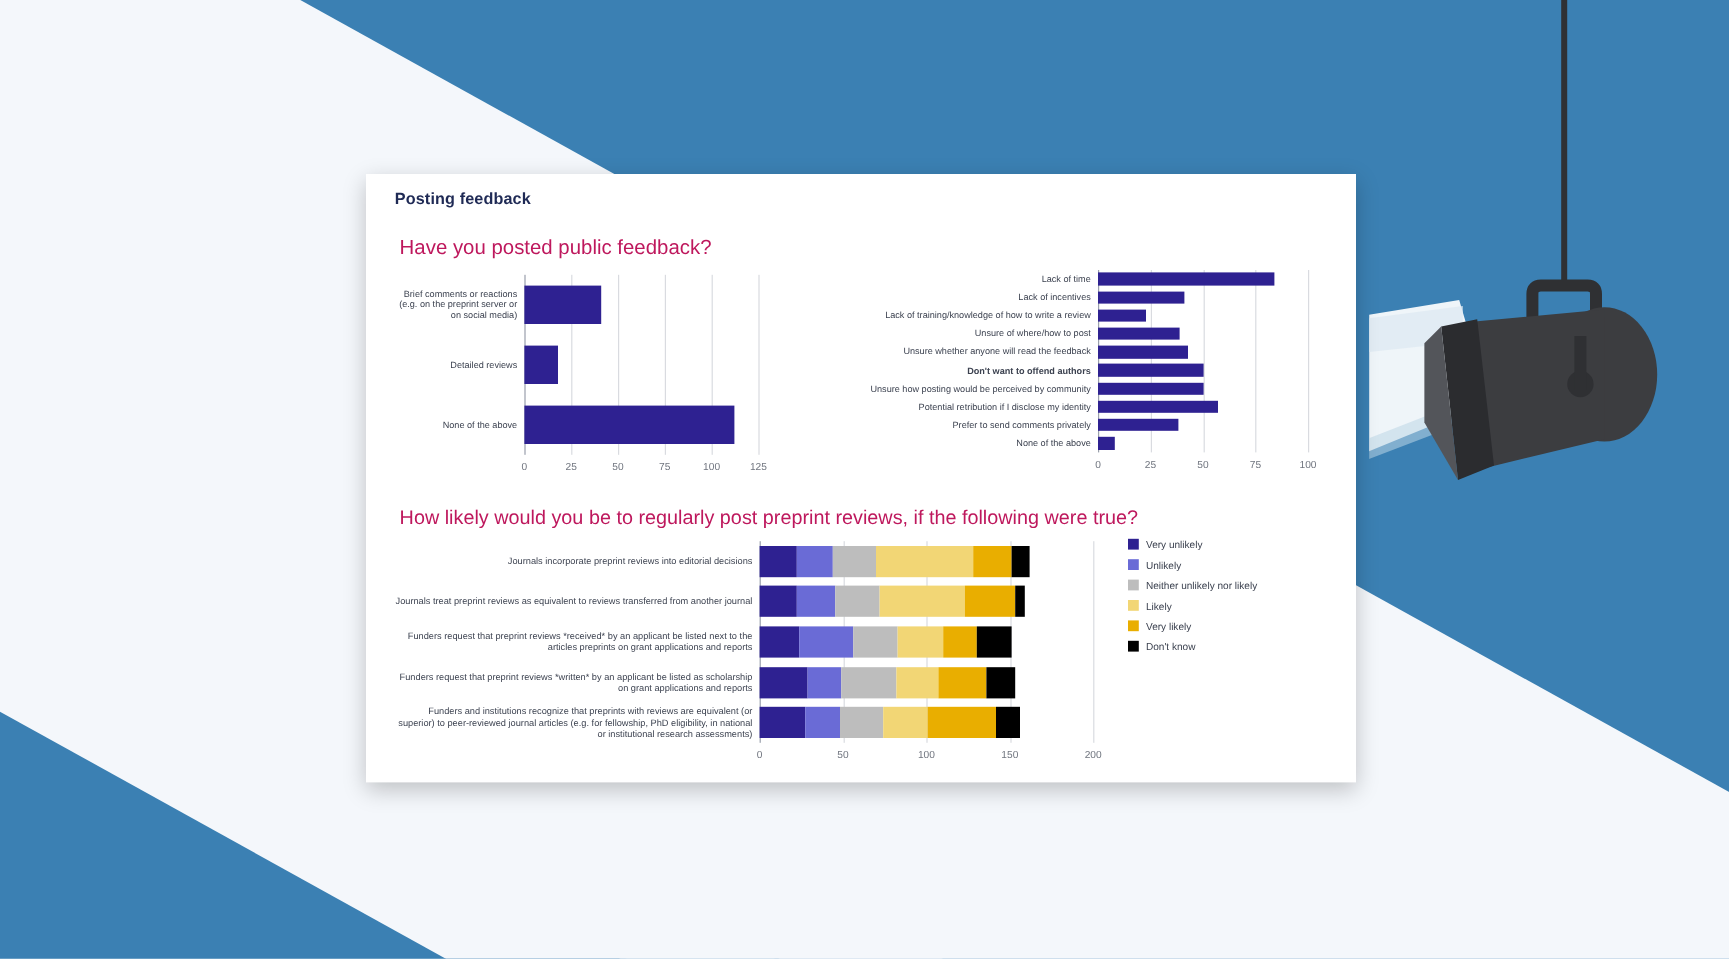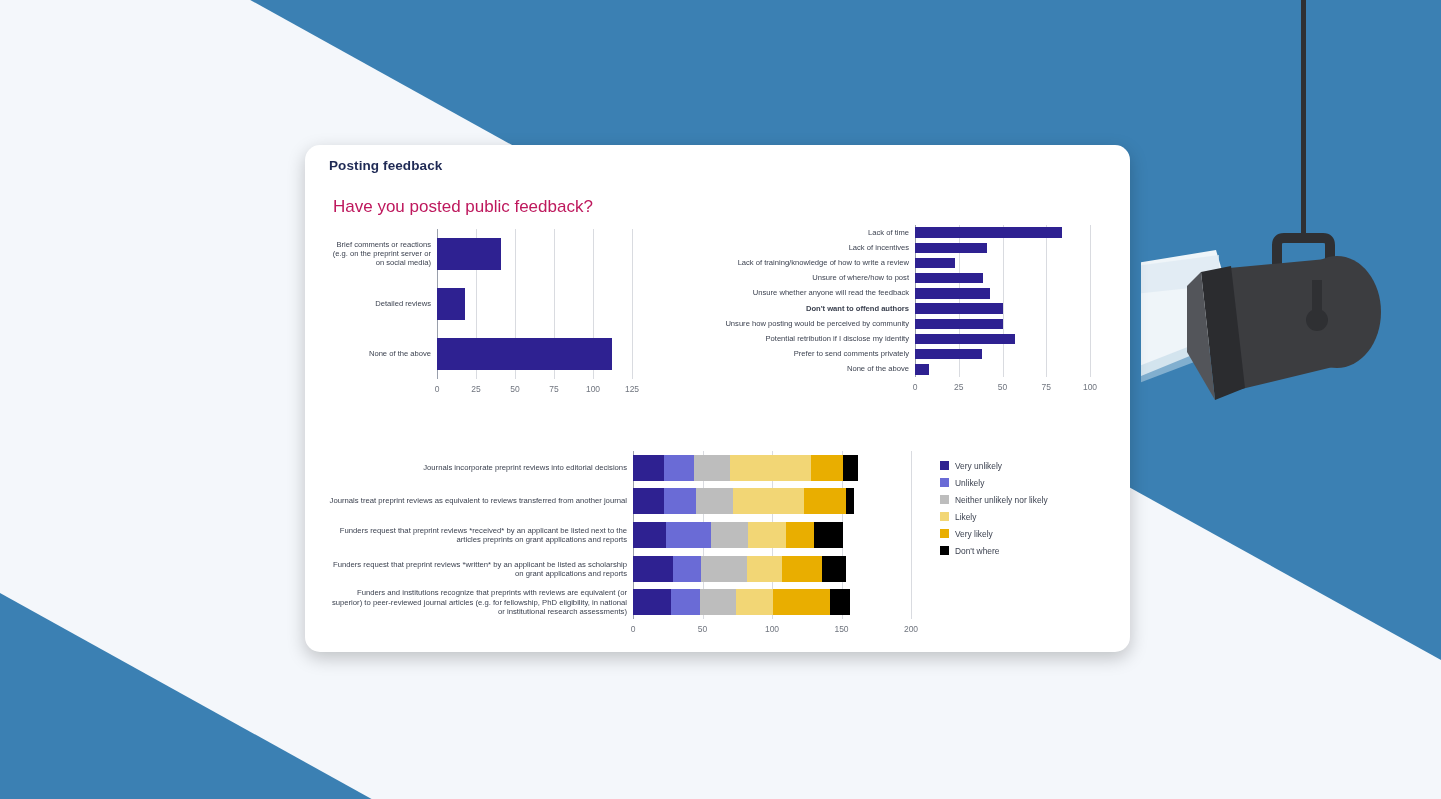--- a/index.html
+++ b/index.html
@@ -45,21 +45,20 @@
   }
 
   
   .spot{position:absolute;right:0;top:0;width:300px;height:470px;}
 
   
   .card{
     position:absolute;left:305px;top:145px;width:825px;height:507px;
     background:#ffffff;
     box-shadow:0 6px 18px rgba(0,0,0,.22);
-    border-radius:15px;
   }
   .card-title{
     position:absolute;left:24px;top:13px;
     font-size:13.5px;font-weight:bold;color:#1f2a55;letter-spacing:.1px;
   }
 
   .chart-title{
     position:absolute;color:#be185d;font-weight:400;
     font-size:17px;white-space:nowrap;
   }
@@ -173,20 +172,21 @@
         <div class="cat" style="top: 102.8px; left: 0px; width: 264px; font-size: 7.6px; line-height: 9.2px; text-align: right;">Unsure how posting would be perceived by community</div>
         <div class="bar" style="left: 270px; top: 97.55px; width: 87.5px; height: 10.5px; background: rgb(46, 33, 145);"></div>
         <div class="cat" style="top: 118px; left: 0px; width: 264px; font-size: 7.6px; line-height: 9.2px;">Potential retribution if I disclose my identity</div>
         <div class="bar" style="left: 270px; top: 112.75px; width: 99.75px; height: 10.5px; background: rgb(46, 33, 145);"></div>
         <div class="cat" style="top: 133.2px; left: 0px; width: 264px; font-size: 7.6px; line-height: 9.2px;">Prefer to send comments privately</div>
         <div class="bar" style="left: 270px; top: 127.95px; width: 66.5px; height: 10.5px; background: rgb(46, 33, 145);"></div>
         <div class="cat" style="top: 148.4px; left: 0px; width: 264px; font-size: 7.6px; line-height: 9.2px;">None of the above</div>
         <div class="bar" style="left: 270px; top: 143.15px; width: 14px; height: 10.5px; background: rgb(46, 33, 145);"></div>
       </div>
 
+    <div class="chart-title" style="left:28px;top:278px;font-size:16.5px;">How likely would you be to regularly post preprint reviews, if the following were true?</div>
 
     <div class="chart" id="chart3" style="left:20px;top:302px;width:620px;height:200px;">
         <div class="axisline" style="left: 308px; top: 4px; height: 168px;"></div>
         <div class="tick" style="left: 308px; top: 177px;">0</div>
         <div class="gridline" style="left: 377.5px; top: 4px; height: 168px;"></div>
         <div class="tick" style="left: 377.5px; top: 177px;">50</div>
         <div class="gridline" style="left: 447px; top: 4px; height: 168px;"></div>
         <div class="tick" style="left: 447px; top: 177px;">100</div>
         <div class="gridline" style="left: 516.5px; top: 4px; height: 168px;"></div>
         <div class="tick" style="left: 516.5px; top: 177px;">150</div>
@@ -222,21 +222,21 @@
         <div class="seg" style="left: 497.04px; top: 108.6px; width: 23.63px; height: 26px; background: rgb(0, 0, 0);"></div>
         <div class="cat" style="top: 155.2px; left: 0px; width: 302px; font-size: 7.7px; line-height: 9.4px;">Funders and institutions recognize that preprints with reviews are equivalent (or superior) to peer-reviewed journal articles (e.g. for fellowship, PhD eligibility, in national or institutional research assessments)</div>
         <div class="seg" style="left: 308px; top: 142.2px; width: 37.53px; height: 26px; background: rgb(46, 33, 145);"></div>
         <div class="seg" style="left: 345.53px; top: 142.2px; width: 29.19px; height: 26px; background: rgb(106, 107, 214);"></div>
         <div class="seg" style="left: 374.72px; top: 142.2px; width: 36.14px; height: 26px; background: rgb(189, 189, 189);"></div>
         <div class="seg" style="left: 410.86px; top: 142.2px; width: 37.53px; height: 26px; background: rgb(242, 214, 117);"></div>
         <div class="seg" style="left: 448.39px; top: 142.2px; width: 56.99px; height: 26px; background: rgb(233, 174, 0);"></div>
         <div class="seg" style="left: 505.38px; top: 142.2px; width: 19.46px; height: 26px; background: rgb(0, 0, 0);"></div>
       </div>
 
-    <div class="legend" id="legend3" style="left:635px;top:312px;">
+    <div class="legend" id="legend3" style="left:635px;top:300px;">
         <div class="legend-row">
           <span class="swatch" style="background: rgb(46, 33, 145);"></span>
           <span class="legend-label">Very unlikely</span>
         </div>
         <div class="legend-row">
           <span class="swatch" style="background: rgb(106, 107, 214);"></span>
           <span class="legend-label">Unlikely</span>
         </div>
         <div class="legend-row">
           <span class="swatch" style="background: rgb(189, 189, 189);"></span>
@@ -245,18 +245,18 @@
         <div class="legend-row">
           <span class="swatch" style="background: rgb(242, 214, 117);"></span>
           <span class="legend-label">Likely</span>
         </div>
         <div class="legend-row">
           <span class="swatch" style="background: rgb(233, 174, 0);"></span>
           <span class="legend-label">Very likely</span>
         </div>
         <div class="legend-row">
           <span class="swatch" style="background: rgb(0, 0, 0);"></span>
-          <span class="legend-label">Don't where</span>
+          <span class="legend-label">Don't know</span>
         </div>
       </div>
   </div>
 
 </div>
 
 </body></html>

